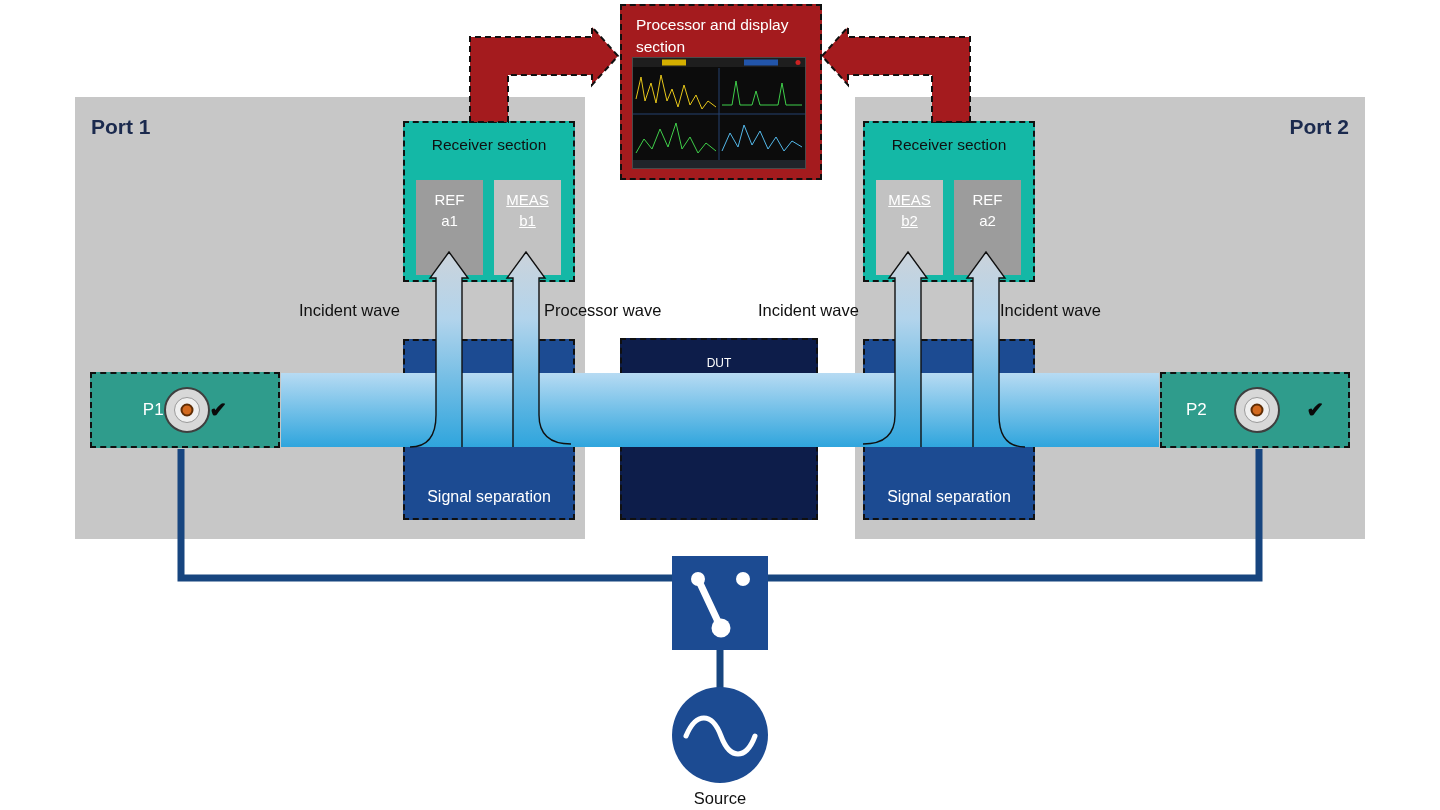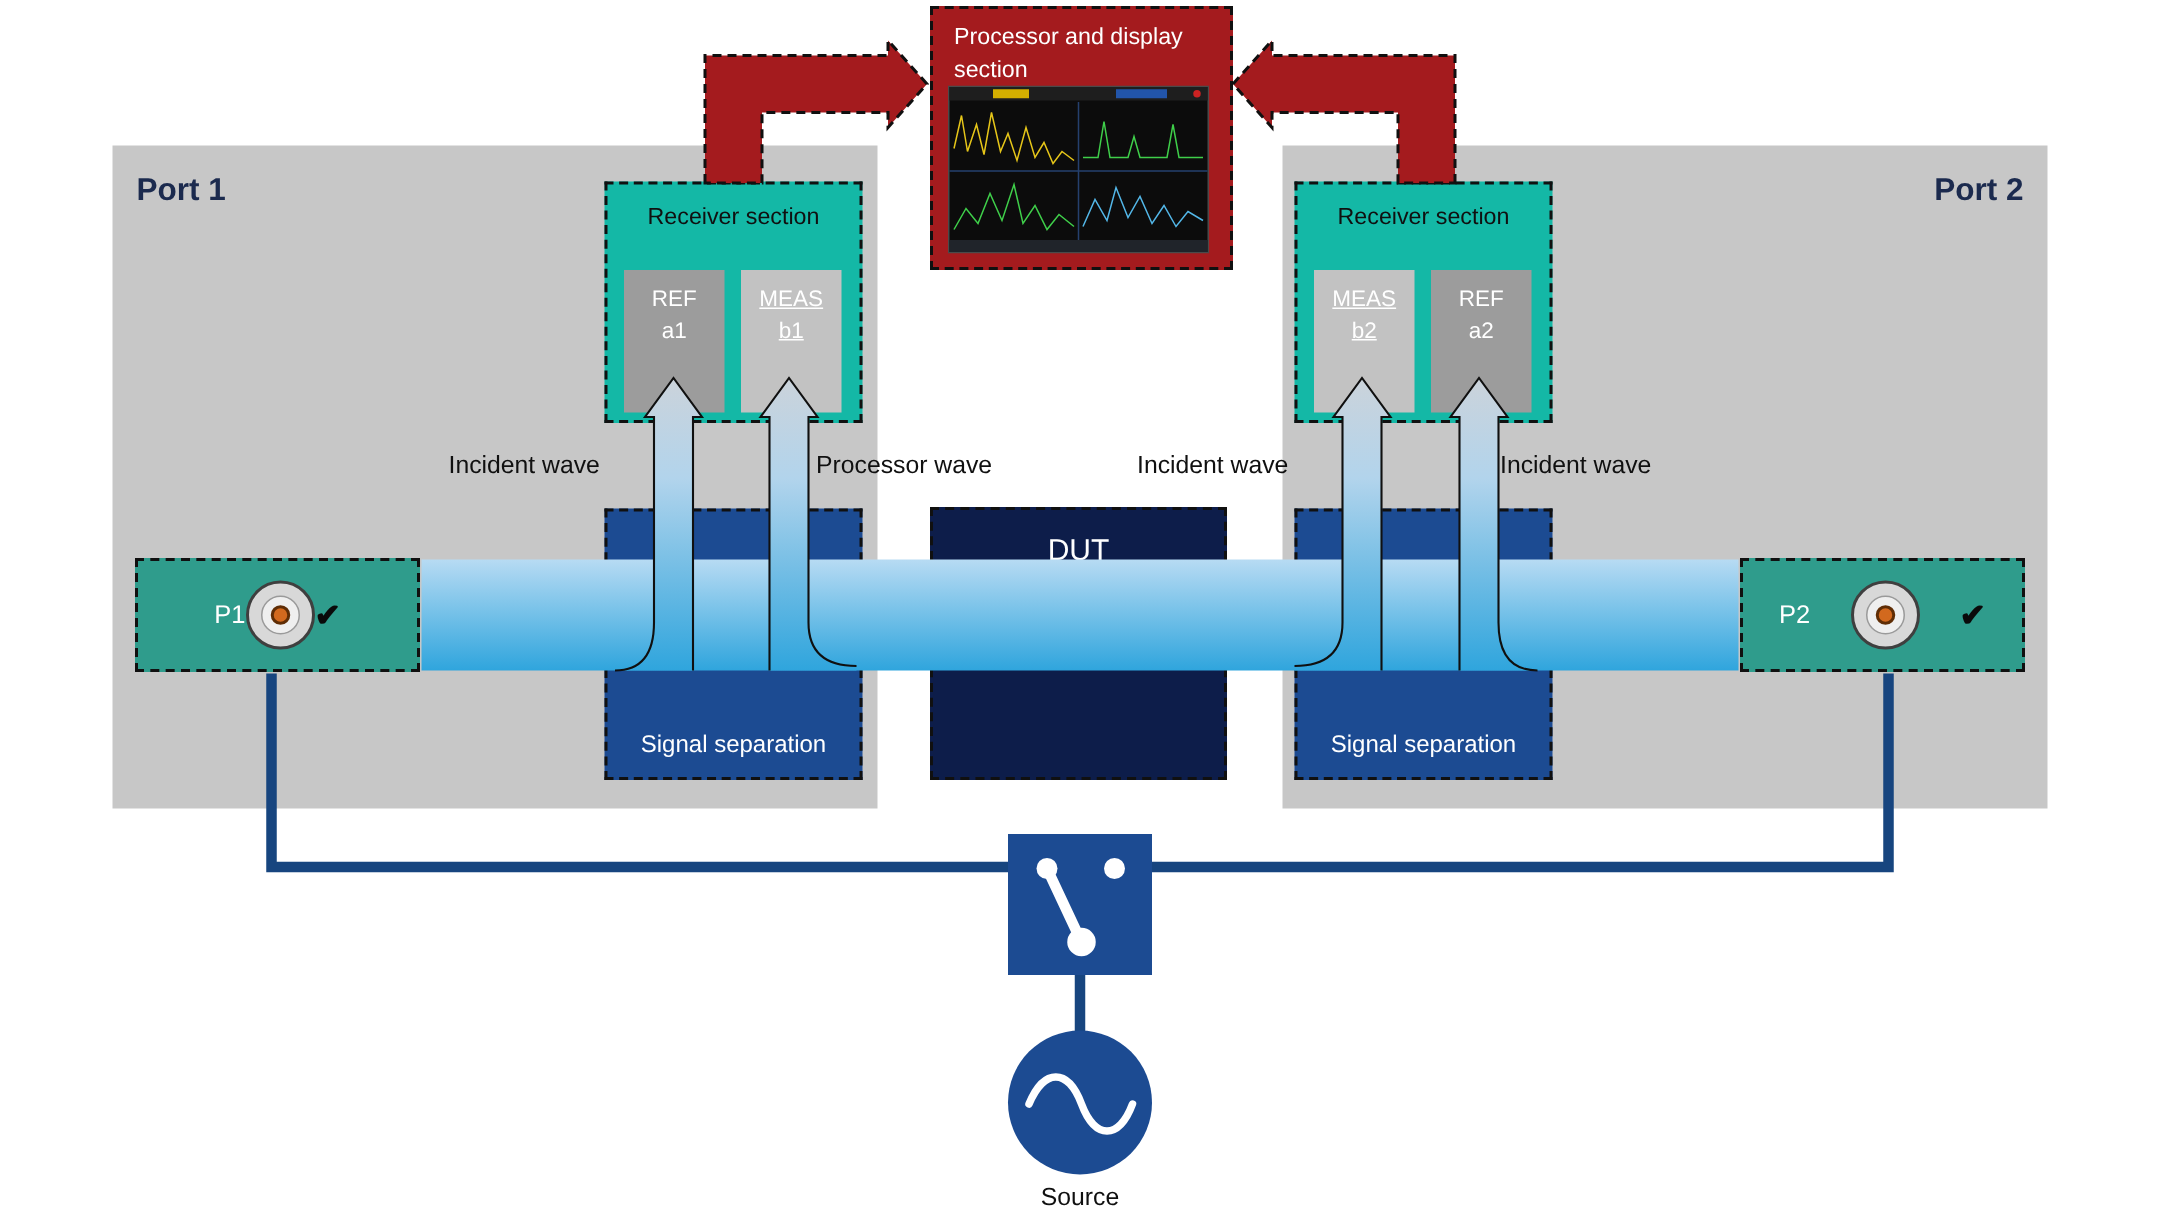--- a/index.html
+++ b/index.html
@@ -16,21 +16,21 @@
 
   
   .sigsep{position:absolute;top:339px;width:172px;height:181px;background:var(--navy);
           border:2px dashed #101010;box-sizing:border-box;}
   .sigsep.left{left:403px;} .sigsep.right{left:863px;}
   .sigsep-label{position:absolute;bottom:12px;width:100%;text-align:center;color:#fff;font-size:16px;}
 
   
   .dut{position:absolute;left:620px;top:338px;width:198px;height:182px;background:var(--dark-navy);
        border:2px dashed #101010;box-sizing:border-box;}
-  .dut-label{margin-top:16px;text-align:center;color:#ffffff;font-size:20px;}
+  .dut-label{margin-top:16px;text-align:center;color:#ffffff;font-size:12px;}
 
   
   .receiver{position:absolute;top:121px;width:172px;height:161px;background:#14b8a6;
             border:2px dashed #101010;box-sizing:border-box;}
   .receiver.left{left:403px;} .receiver.right{left:863px;}
   .receiver-title{text-align:center;margin-top:13px;font-size:15.5px;color:#101010;}
   .chanbox{position:absolute;top:57px;width:67px;height:95px;color:#ffffff;text-align:center;
            font-size:15px;line-height:21px;padding-top:9px;box-sizing:border-box;}
   .chanbox.first{left:11px;} .chanbox.second{left:89px;}
   .chanbox.ref{background:var(--ref-gray);} .chanbox.meas{background:var(--meas-gray);text-decoration:underline;}

